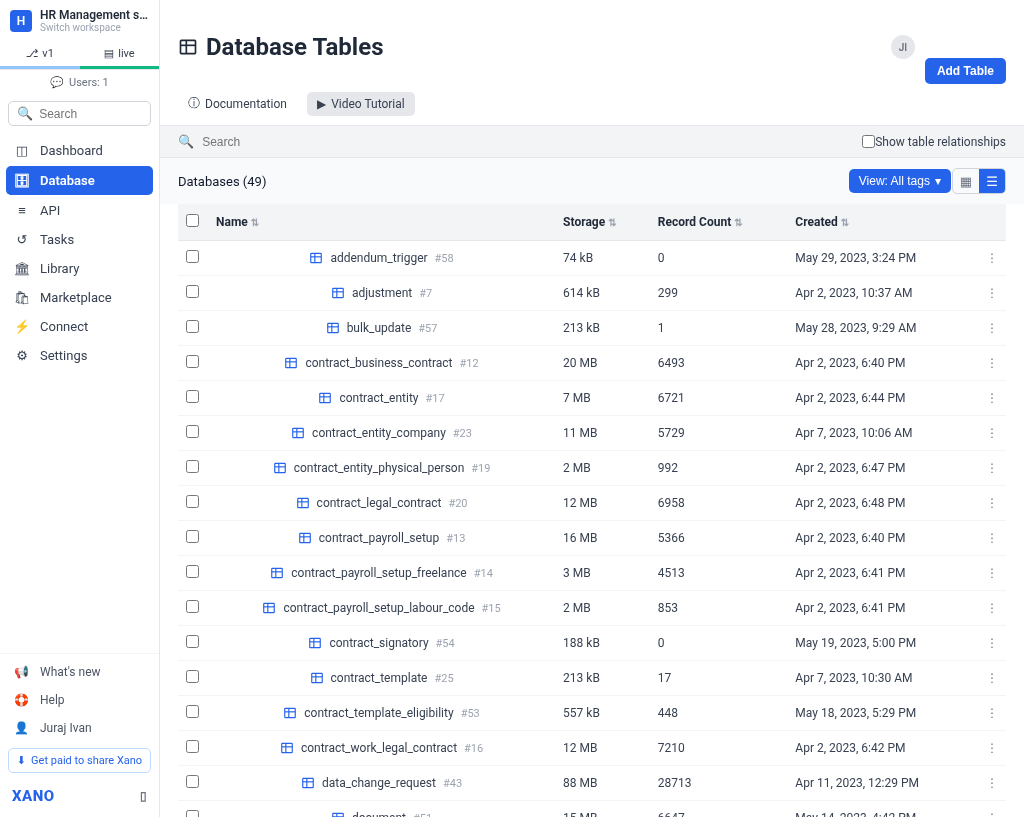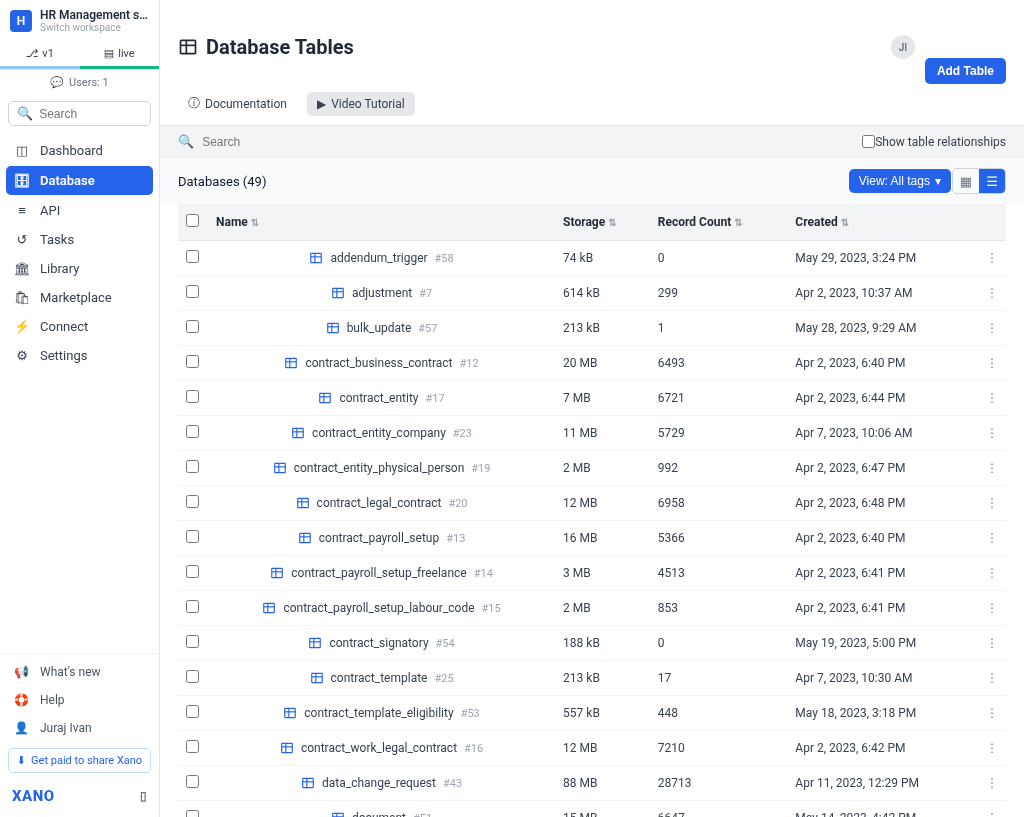--- a/index.html
+++ b/index.html
@@ -26,21 +26,21 @@
 .nav-item .icon { width: 16px; display: flex; justify-content: center; }
 .sidebar-spacer { flex: 1; }
 .sidebar-bottom { border-top: 1px solid #f3f4f6; padding: 4px 0; }
 .sidebar-bottom .nav-item { font-size: 12px; color: #4b5563; }
 .share-btn { margin: 6px 8px; border: 1px solid #bfdbfe; color: #2563eb; border-radius: 5px; padding: 5px 6px; font-size: 11px; display: flex; align-items: center; gap: 5px; justify-content: center; cursor: pointer; }
 .brand { padding: 8px 12px; color: #2563eb; font-weight: 800; font-size: 15px; letter-spacing: 0.5px; display: flex; justify-content: space-between; align-items: center; }
 
 
 .main { flex: 1; display: flex; flex-direction: column; min-width: 0; }
 .topbar { display: flex; align-items: center; justify-content: space-between; padding: 10px 18px 6px; }
-.title { display: flex; align-items: center; gap: 8px; font-size: 20px; font-weight: 700; }
+.title { display: flex; align-items: center; gap: 8px; font-size: 24px; font-weight: 700; }
 .top-actions { display: flex; align-items: center; gap: 10px; }
 .avatar { width: 24px; height: 24px; border-radius: 50%; background: #e5e7eb; color: #6b7280; display: flex; align-items: center; justify-content: center; font-size: 10px; font-weight: 600; }
 .add-btn { background: #2563eb; color: #fff; border: none; border-radius: 5px; padding: 6px 12px; font-size: 12px; font-weight: 600; cursor: pointer; margin-top: 48px; }
 .subnav { display: flex; gap: 10px; padding: 0 18px 8px; align-items: center; }
 .subnav-item { display: flex; align-items: center; gap: 5px; font-size: 12px; color: #374151; padding: 5px 10px; border-radius: 5px; cursor: pointer; }
 .subnav-item.pill { background: #e5e7eb; }
 .searchbar { background: #f3f4f6; padding: 8px 18px; display: flex; align-items: center; gap: 8px; border-top: 1px solid #e5e7eb; border-bottom: 1px solid #e5e7eb; }
 .searchbar .search-left { display: flex; align-items: center; gap: 8px; flex: 1; }
 .searchbar input { background: transparent; border: none; outline: none; font-size: 12px; flex: 1; }
 .rel-check { display: flex; align-items: center; font-size: 12px; color: #374151; }
@@ -489,21 +489,21 @@
                       <line x1="3" y1="10" x2="21" y2="10"></line>
                       <line x1="10" y1="4" x2="10" y2="20"></line>
                     </svg>
                   </span>
                   <span>contract_template_eligibility</span> 
                   <span class="row-id">#53</span>
                 </div>
               </td>
               <td>557 kB</td>
               <td>448</td>
-              <td>May 18, 2023, 3:18 PM</td>
+              <td>May 18, 2023, 5:29 PM</td>
               <td class="row-menu">⋮</td>
             </tr>
             <tr>
               <td class="checkbox-col"><input type="checkbox" style=""></td>
               <td>
                 <div class="name-cell">
                   <span class="table-icon">
                     <svg width="14" height="14" viewBox="0 0 24 24" fill="none" stroke="#2563eb" stroke-width="2">
                       <rect x="3" y="4" width="18" height="16" rx="1"></rect>
                       <line x1="3" y1="10" x2="21" y2="10"></line>

